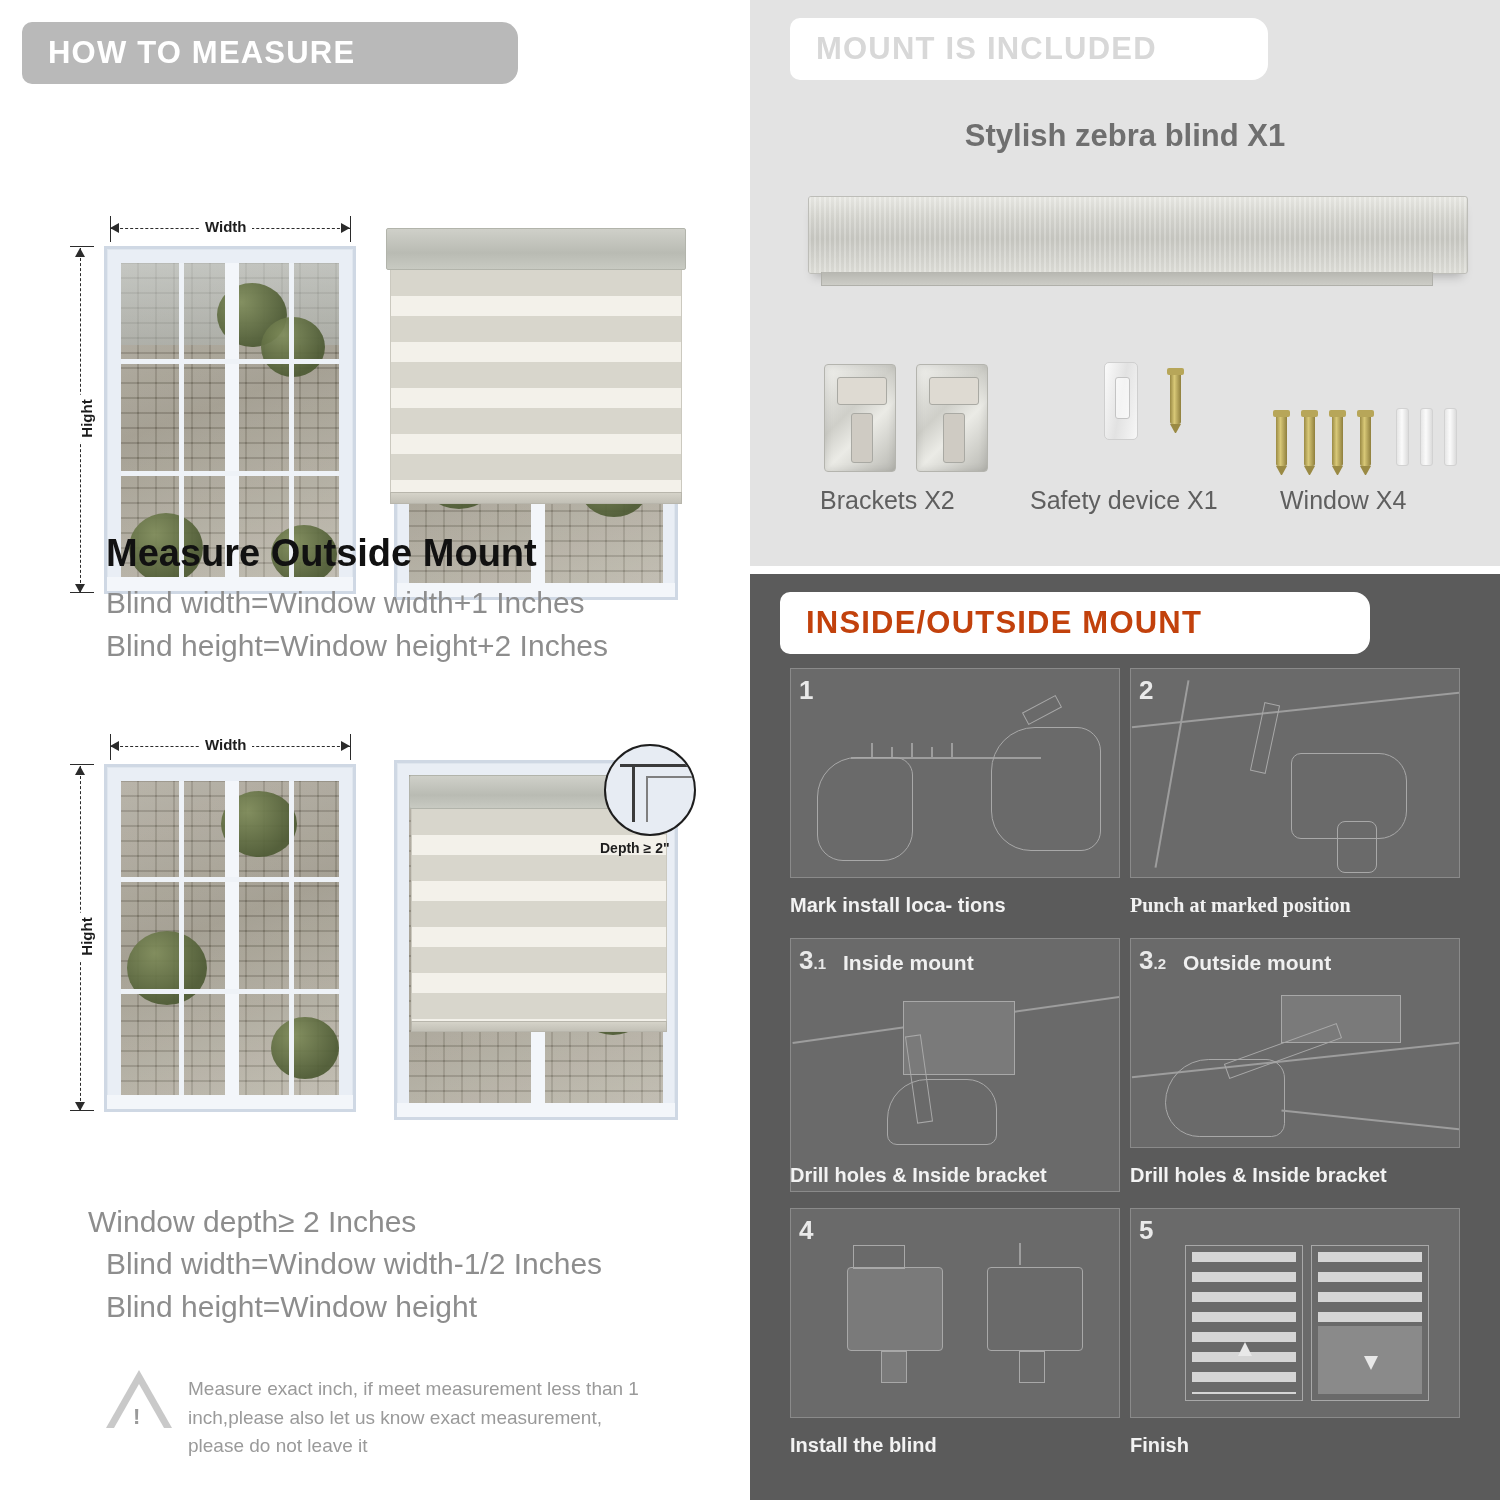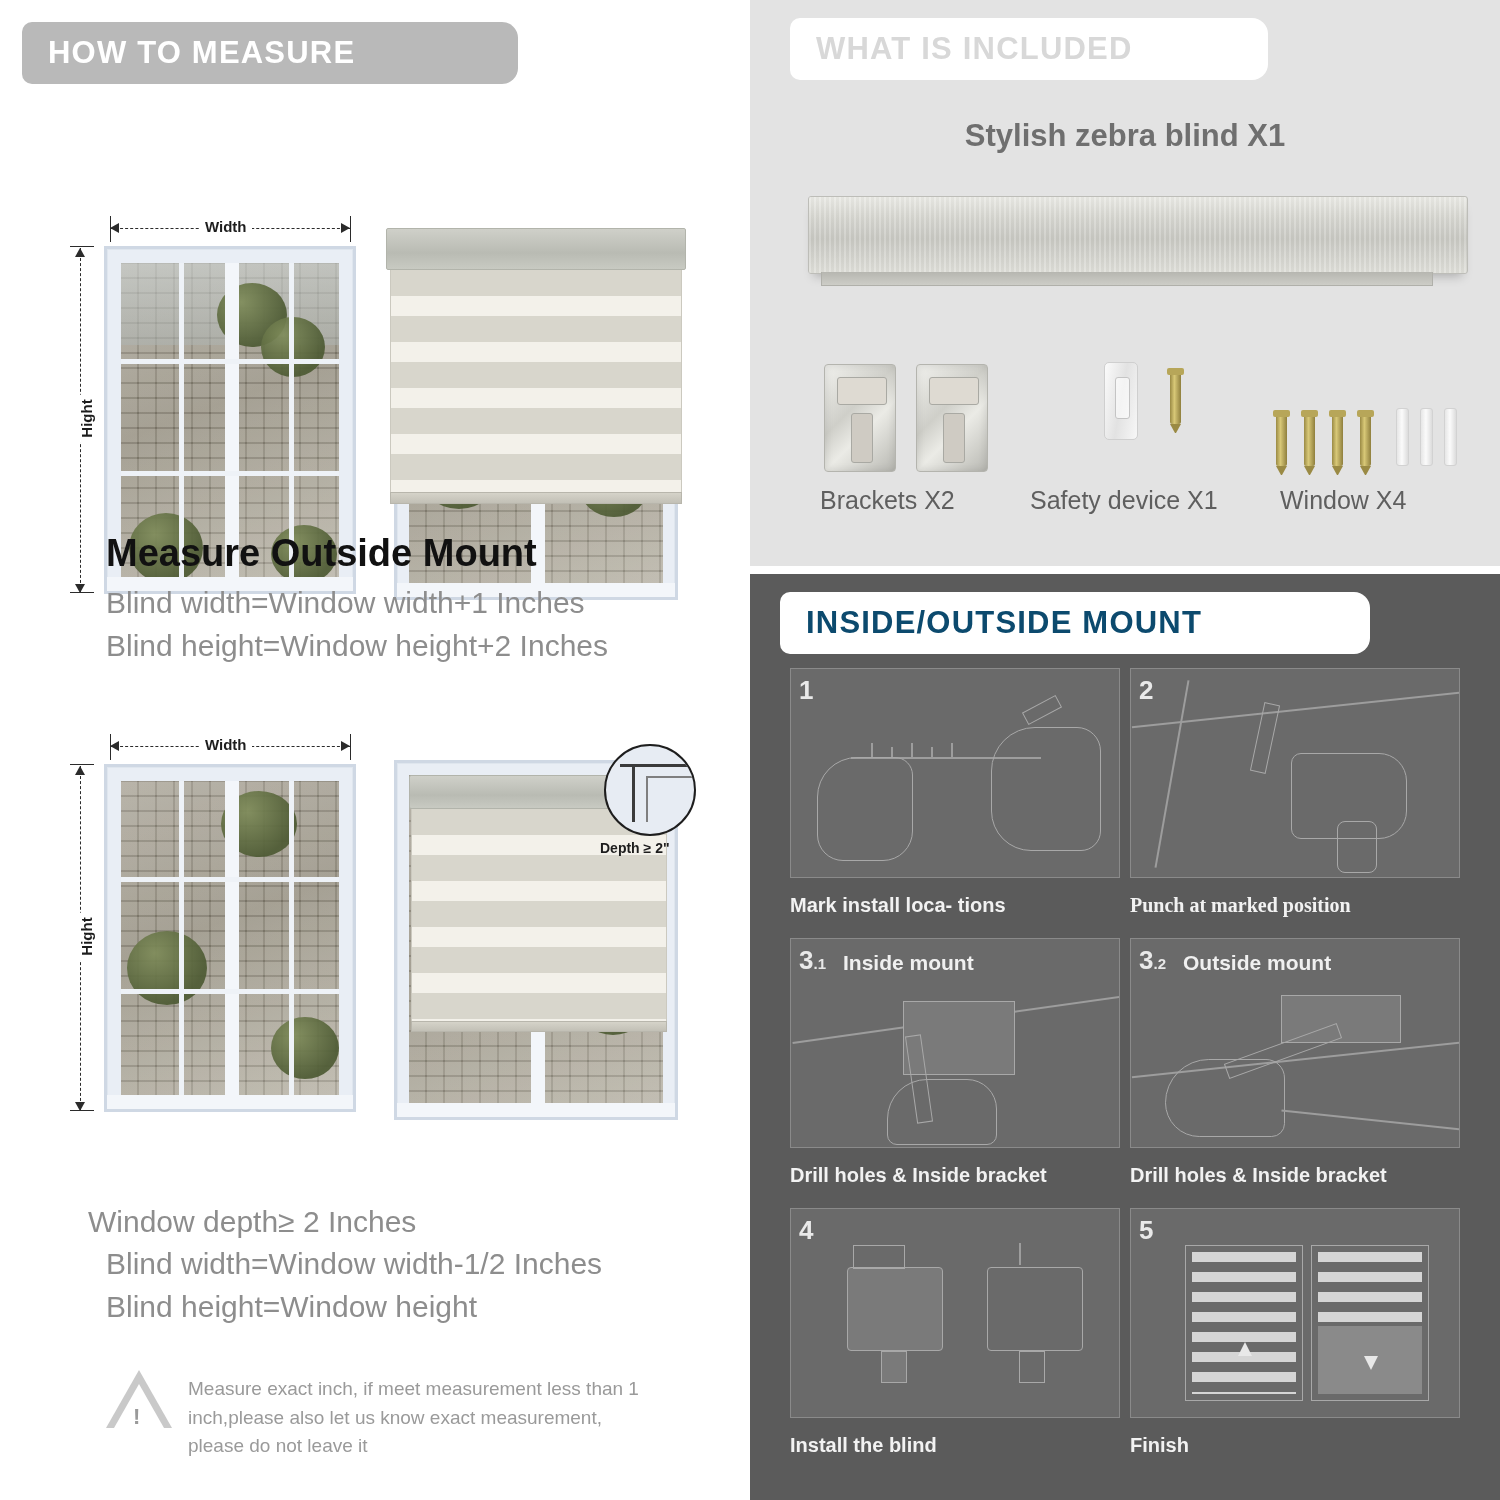--- a/index.html
+++ b/index.html
@@ -222,21 +222,21 @@
     border:1px solid #d2d2d2; border-radius:3px;
   }
 
   
   .mount {
     position:absolute; left:750px; top:574px; width:750px; height:926px;
     background:#5b5b5b;
   }
   #tab-mount {
     left: 30px; top: 18px; width: 590px; height: 62px;
-    background: #ffffff; color: #0c4a6e;
+    background: #ffffff; color: #c2410c;
     border-radius: 10px 16px 16px 10px;
   }
   .step {
     position:absolute;
   }
   .step-img {
     position:absolute; left:0; top:0;
     background:#6a6a6a;
     border:1px solid #8a8a8a;
     overflow:hidden;
@@ -385,21 +385,21 @@
     <div class="h-line" style="left:106px;top:1247px;">Blind width=Window width-1/2 Inches</div>
     <div class="h-line" style="left:106px;top:1290px;">Blind height=Window height</div>
 
     <div class="warn-tri" style="left:106px;top:1370px;"></div>
     <div class="warn-tri-in" style="left:114px;top:1384px;"></div>
     <div class="warn-bang" style="left:133px;top:1404px;">!</div>
     <div class="note" style="left:188px;top:1375px;">Measure exact inch, if meet measurement less than 1 inch,please also let us know exact measurement, please do not leave it</div>
   </div>
 
   <div class="included">
-    <div class="panel-tab" id="tab-included">WHAT IS INCLUDED</div>
+    <div class="panel-tab" id="tab-included">MOUNT IS INCLUDED</div>
 
     <div class="inc-title">Stylish zebra blind X1</div>
 
     <div class="inc-blind">
       <div class="inc-blind-grain"></div>
     </div>
 
     <div class="inc-item" style="left:60px;top:360px;width:230px;height:120px;">
       <div class="bracket" style="left:14px;top:4px;"></div>
       <div class="bracket" style="left:106px;top:4px;"></div>
@@ -459,21 +459,21 @@
         <div class="ln" style="left:0;top:40px;width:330px;height:2px;transform:rotate(-6deg);"></div>
         <div class="ln" style="left:40px;top:10px;width:2px;height:190px;transform:rotate(10deg);"></div>
         <div class="sk" style="left:160px;top:84px;width:116px;height:86px;border-radius:10px 28px 28px 10px;"></div>
         <div class="sk" style="left:126px;top:34px;width:16px;height:70px;transform:rotate(12deg);"></div>
         <div class="sk" style="left:206px;top:152px;width:40px;height:52px;border-radius:8px;"></div>
       </div>
       <div class="step-cap" style="left:0;top:226px;font-family:Liberation Serif, serif;">Punch at  marked position</div>
     </div>
 
     <div class="step" style="left:40px;top:364px;width:330px;height:270px;">
-      <div class="step-img" style="width:330px;height:210px;text-decoration:underline;">
+      <div class="step-img" style="width:330px;height:254px;text-decoration:underline;">
         <div class="step-num"><span>3</span><small>.1</small></div>
         <div class="step-inline-label">Inside mount</div>
         <div class="ln" style="left:0;top:80px;width:330px;height:2px;transform:rotate(-8deg);"></div>
         <div class="sk-fill" style="left:112px;top:62px;width:112px;height:74px;"></div>
         <div class="sk" style="left:120px;top:96px;width:16px;height:88px;transform:rotate(-8deg);"></div>
         <div class="sk" style="left:96px;top:140px;width:110px;height:66px;border-radius:40px 30px 10px 10px;"></div>
       </div>
       <div class="step-cap" style="left:0;top:226px;">Drill holes &amp;  Inside bracket</div>
     </div>
 

